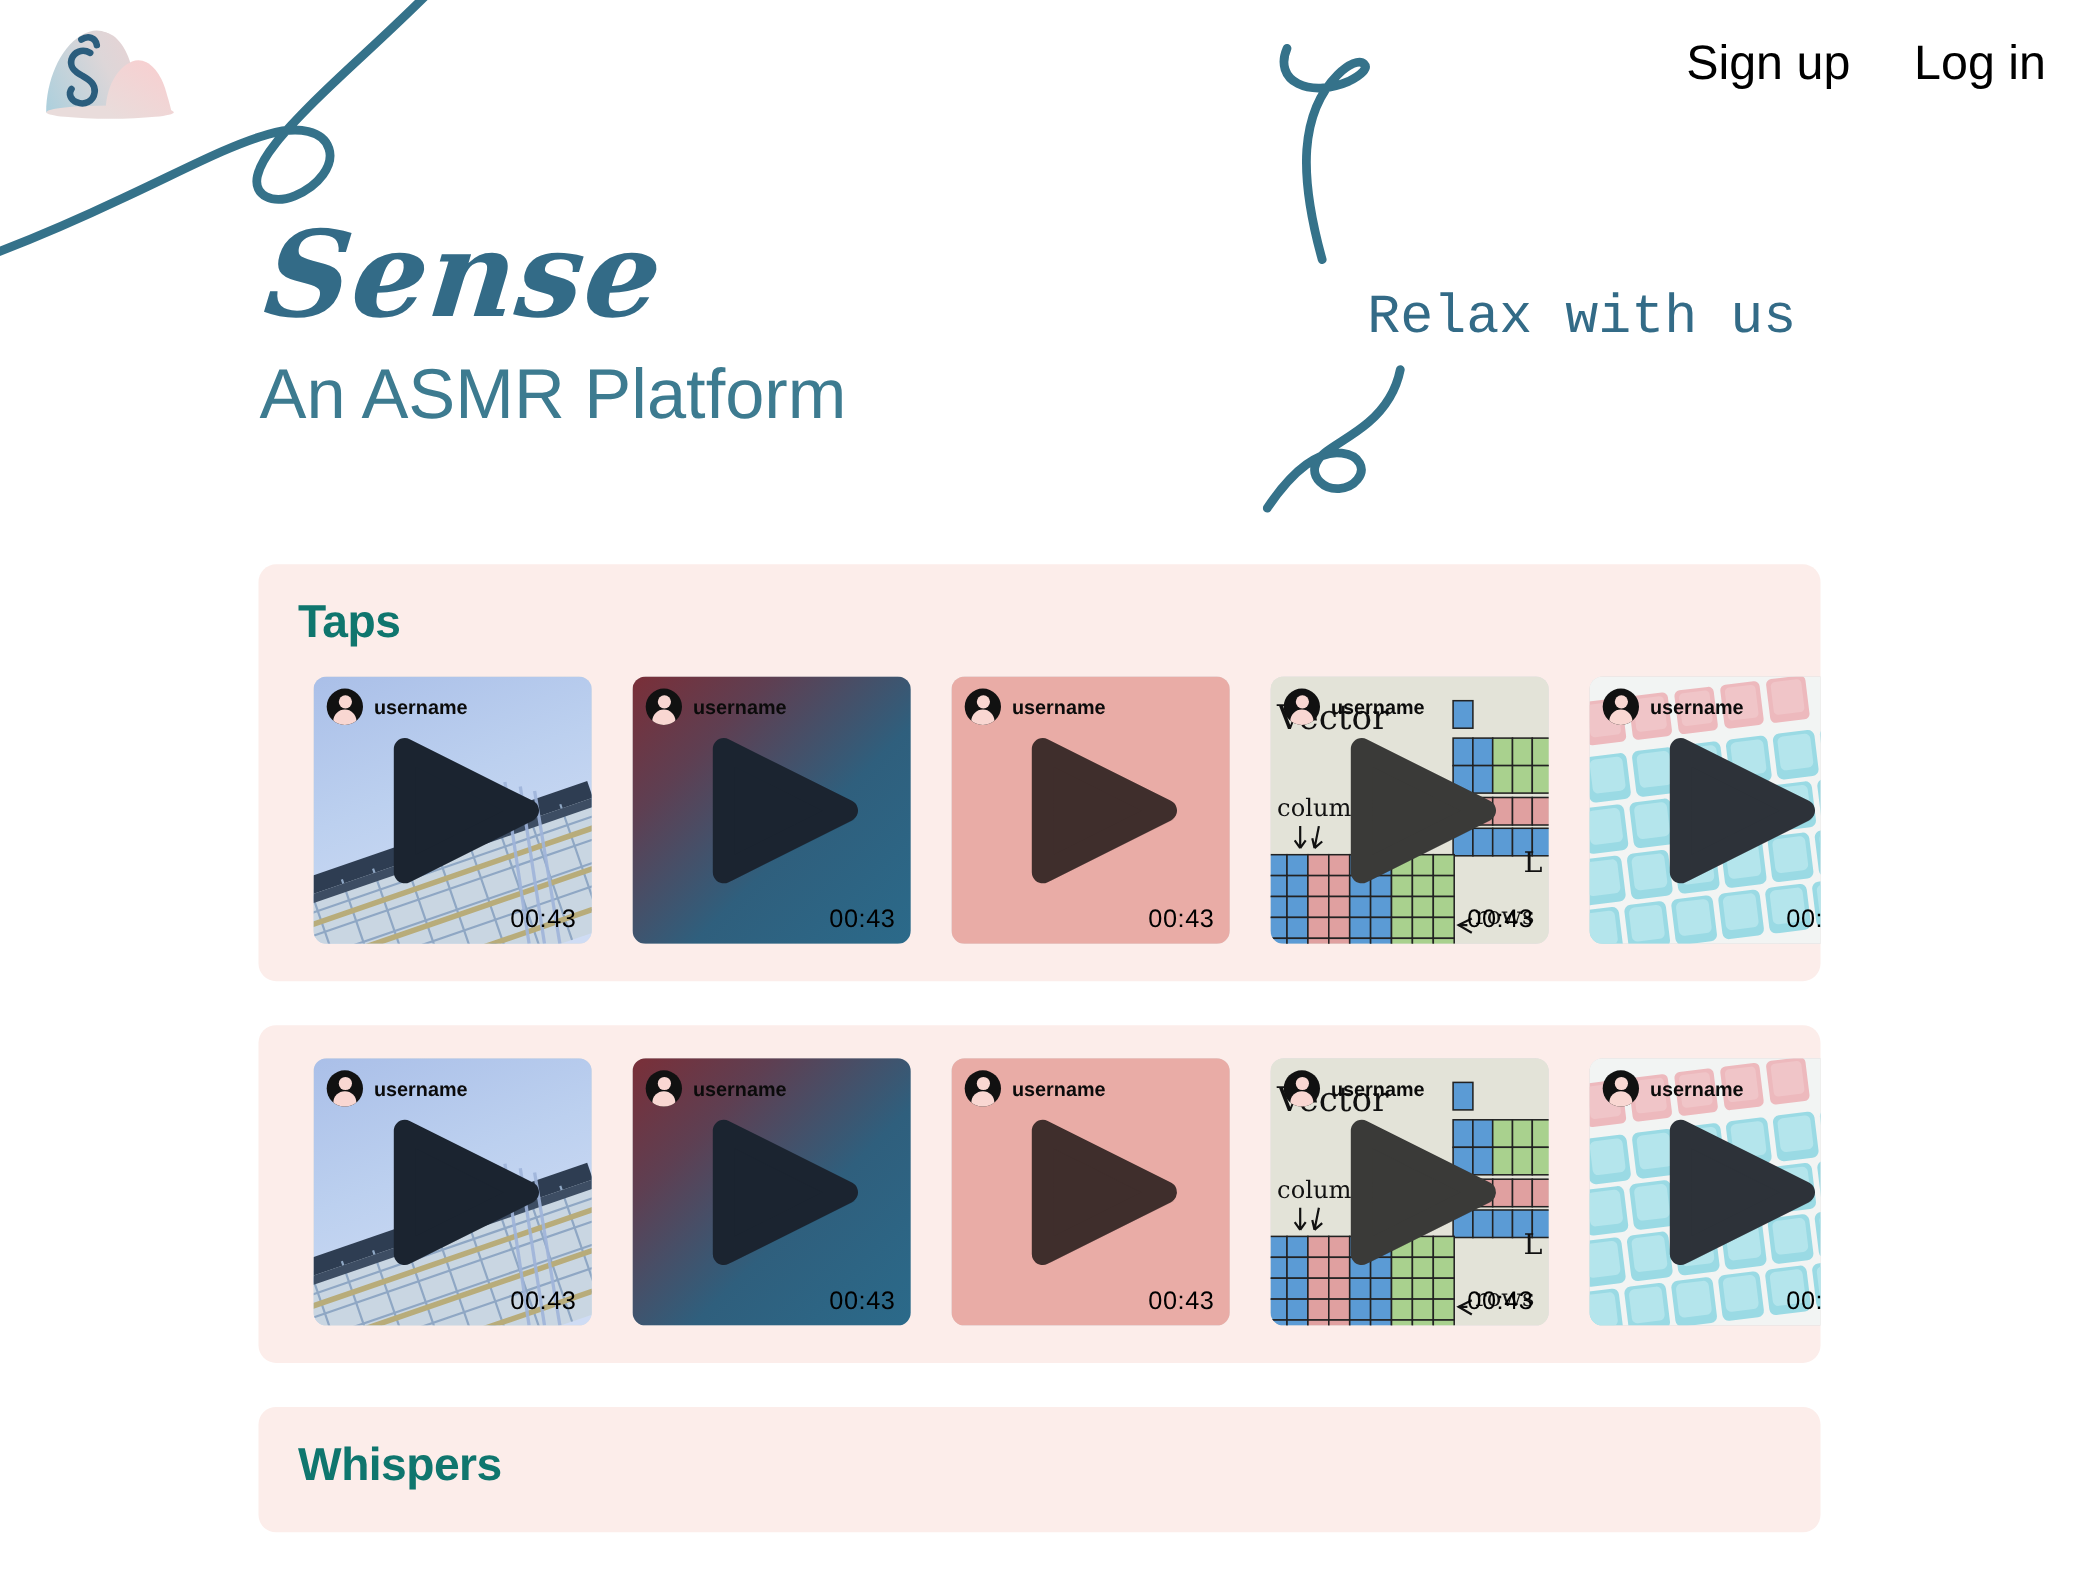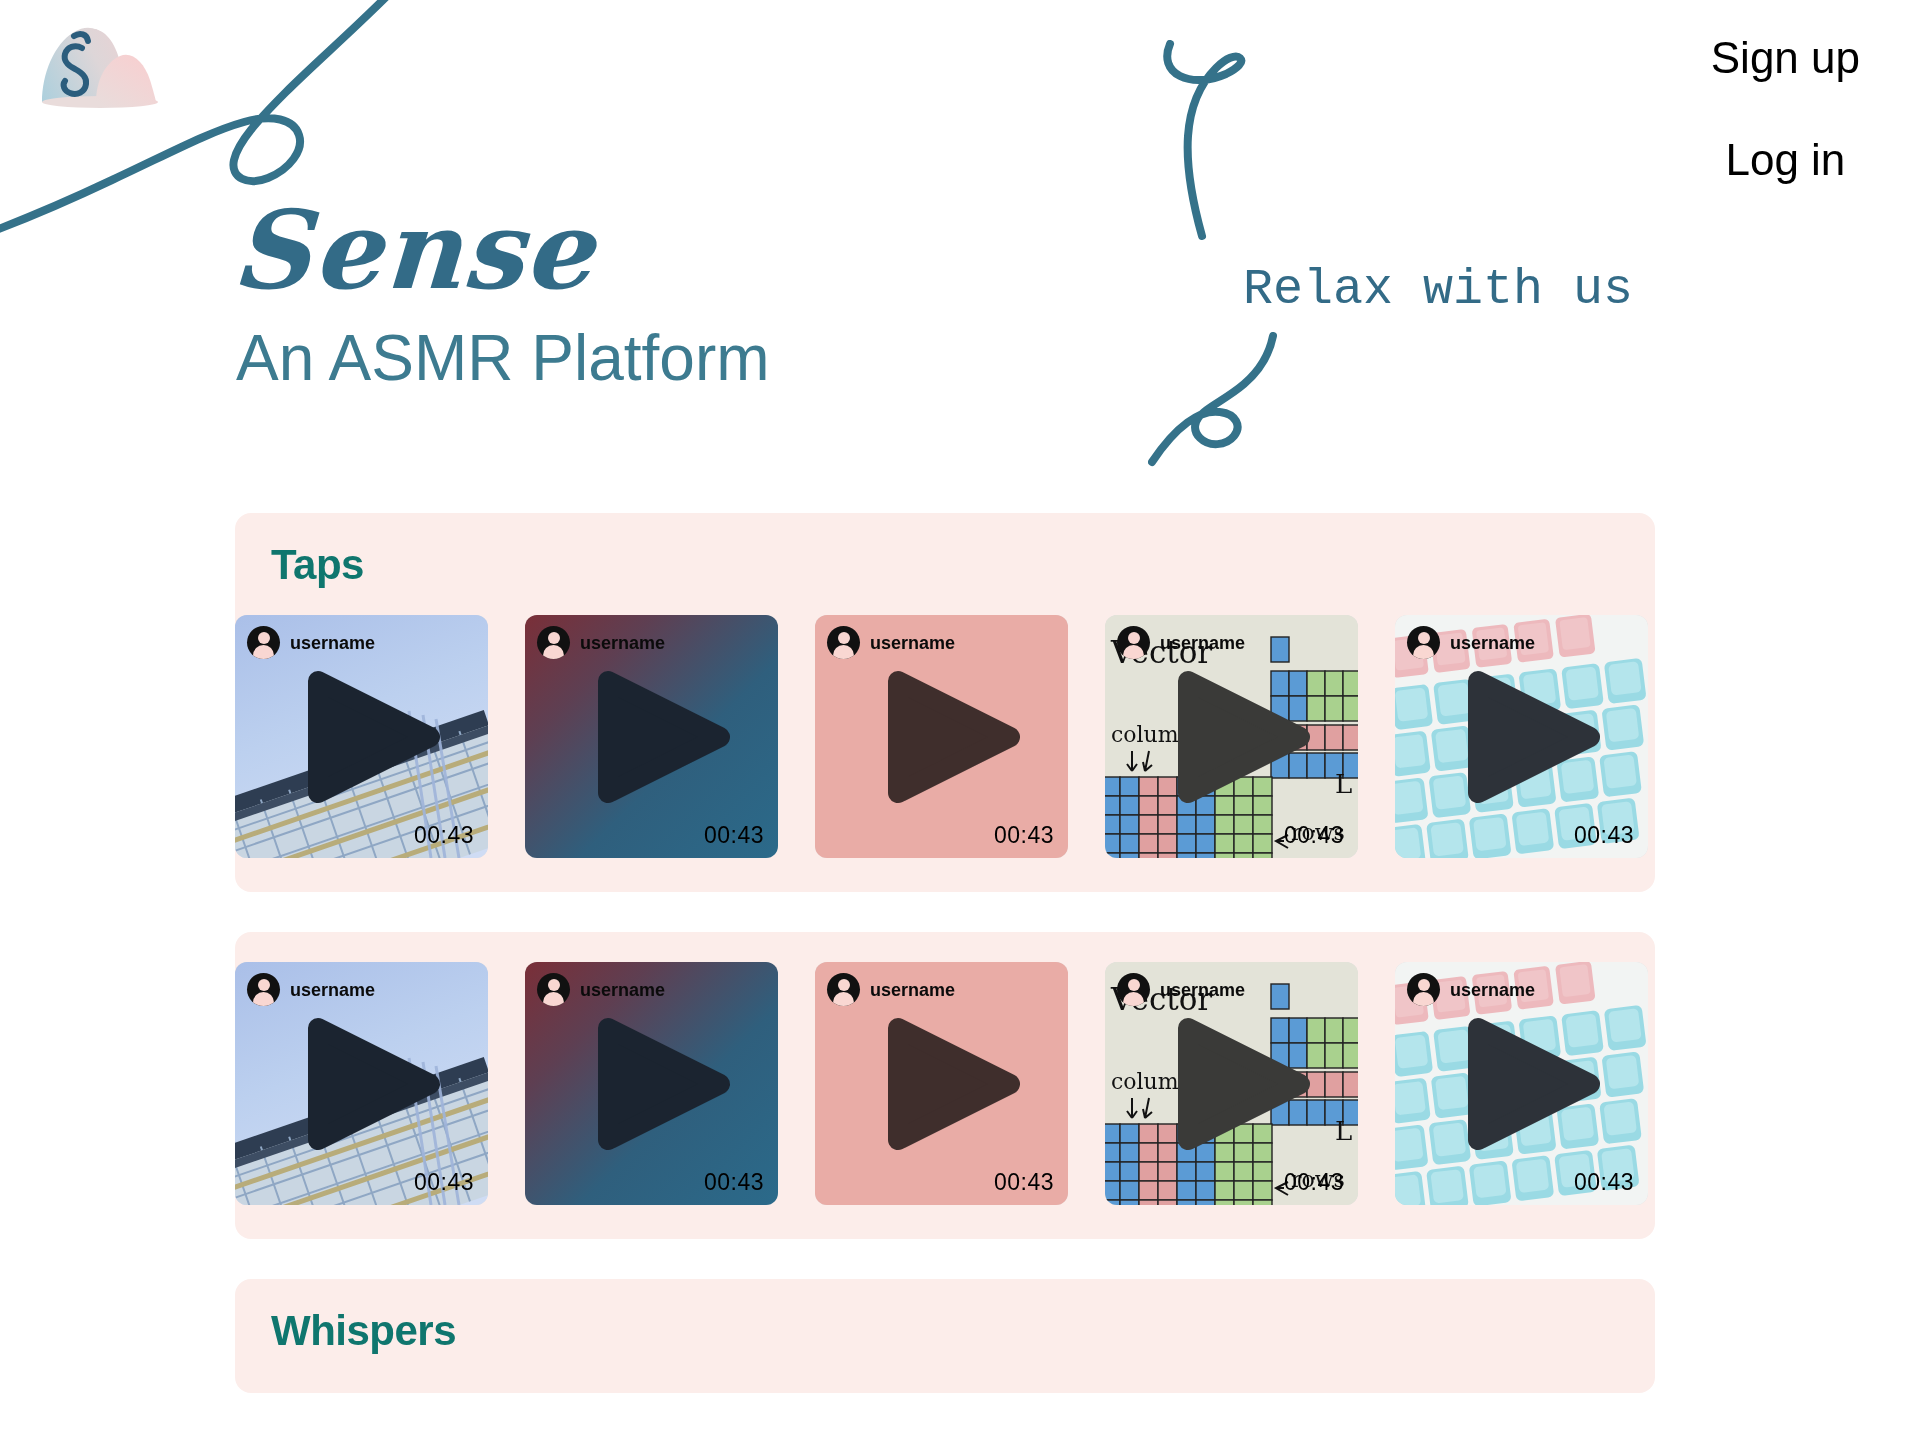--- a/index.html
+++ b/index.html
@@ -35,23 +35,22 @@
     height: 95px;
   }
 
   
   #top-nav {
     position: absolute;
     right: 46px;
     top: 36px;
     display: flex;
     gap: 58px;
-    align-items: center;
+    align-items: flex-end;
     z-index: 6;
-    flex-direction: column;
   }
   #top-nav .nav-link {
     font-size: 44px;
     color: #000000;
     text-decoration: none;
     line-height: 1;
     white-space: nowrap;
     cursor: pointer;
   }
 
@@ -106,20 +105,21 @@
     font-size: 42px;
     font-weight: 700;
     color: #0f766e;
     margin: 0 0 28px 36px;
     line-height: 1.05;
     letter-spacing: -0.5px;
   }
   .card-rail {
     display: flex;
     gap: 37px;
+    padding-left: 50px;
   }
 
   
   .video-card {
     position: relative;
     width: 253px;
     height: 243px;
     min-width: 253px;
     border-radius: 12px;
     overflow: hidden;

